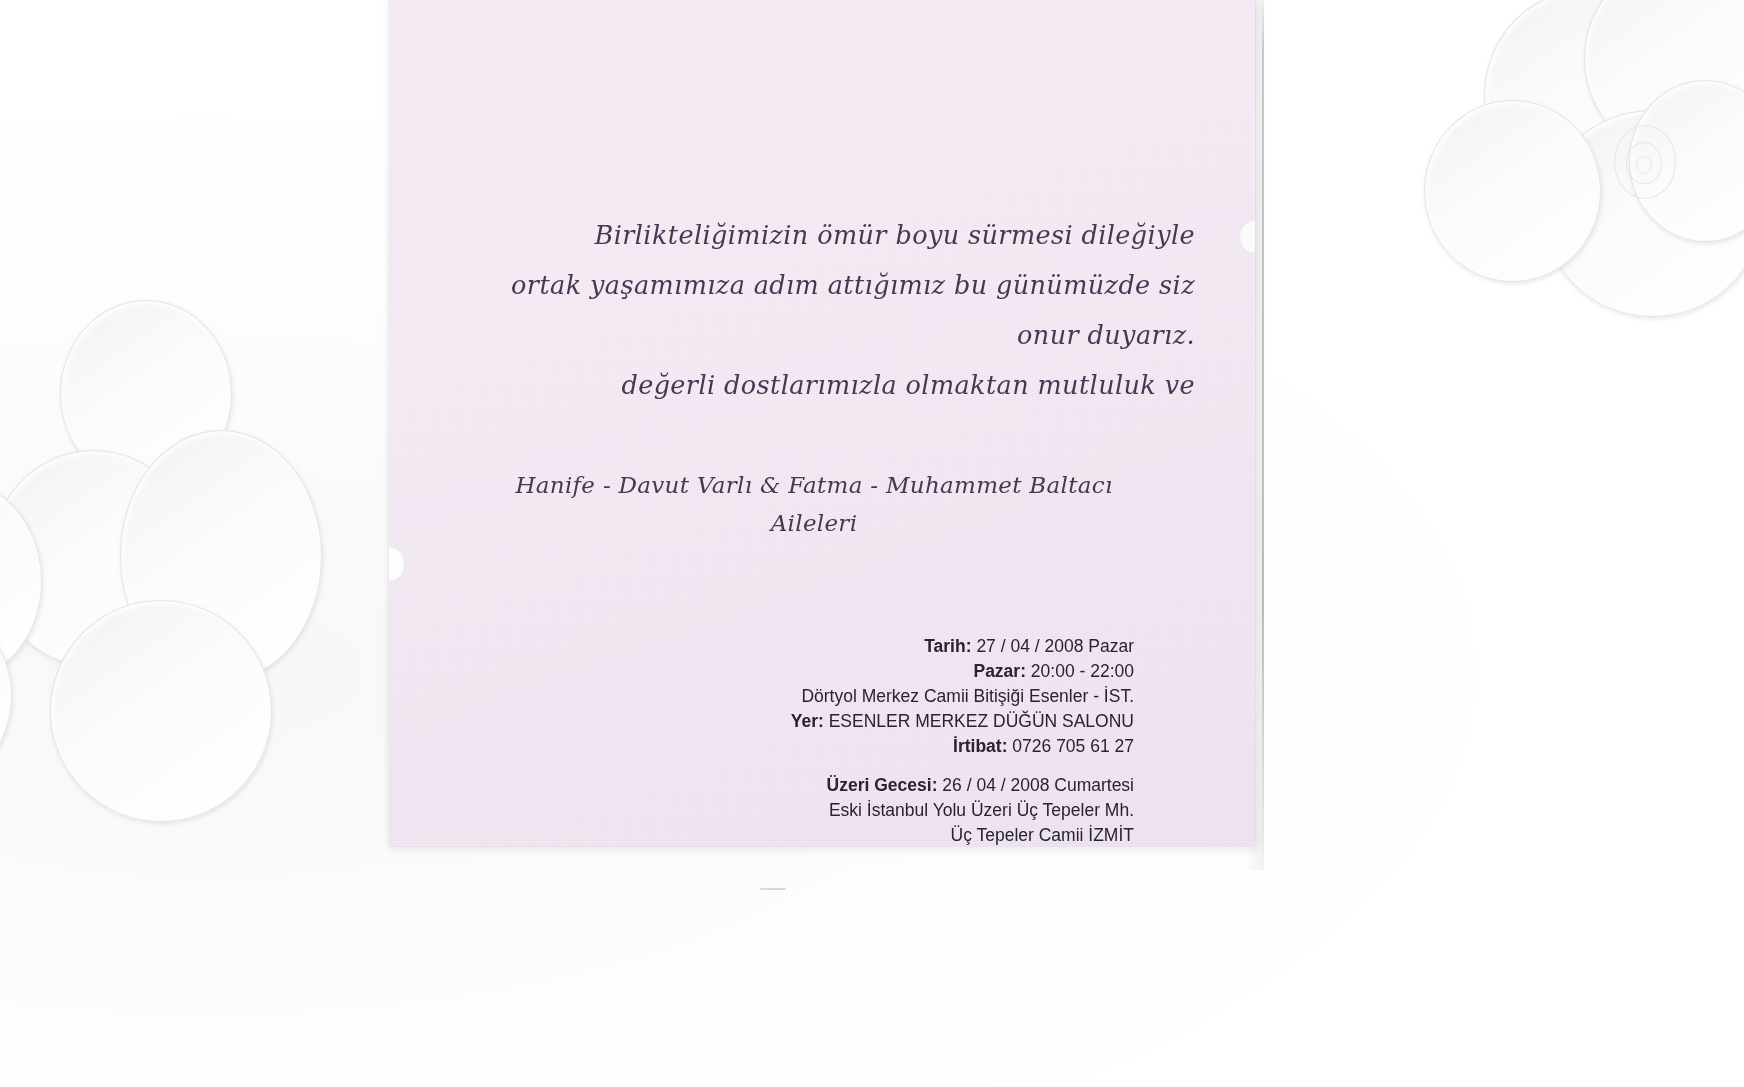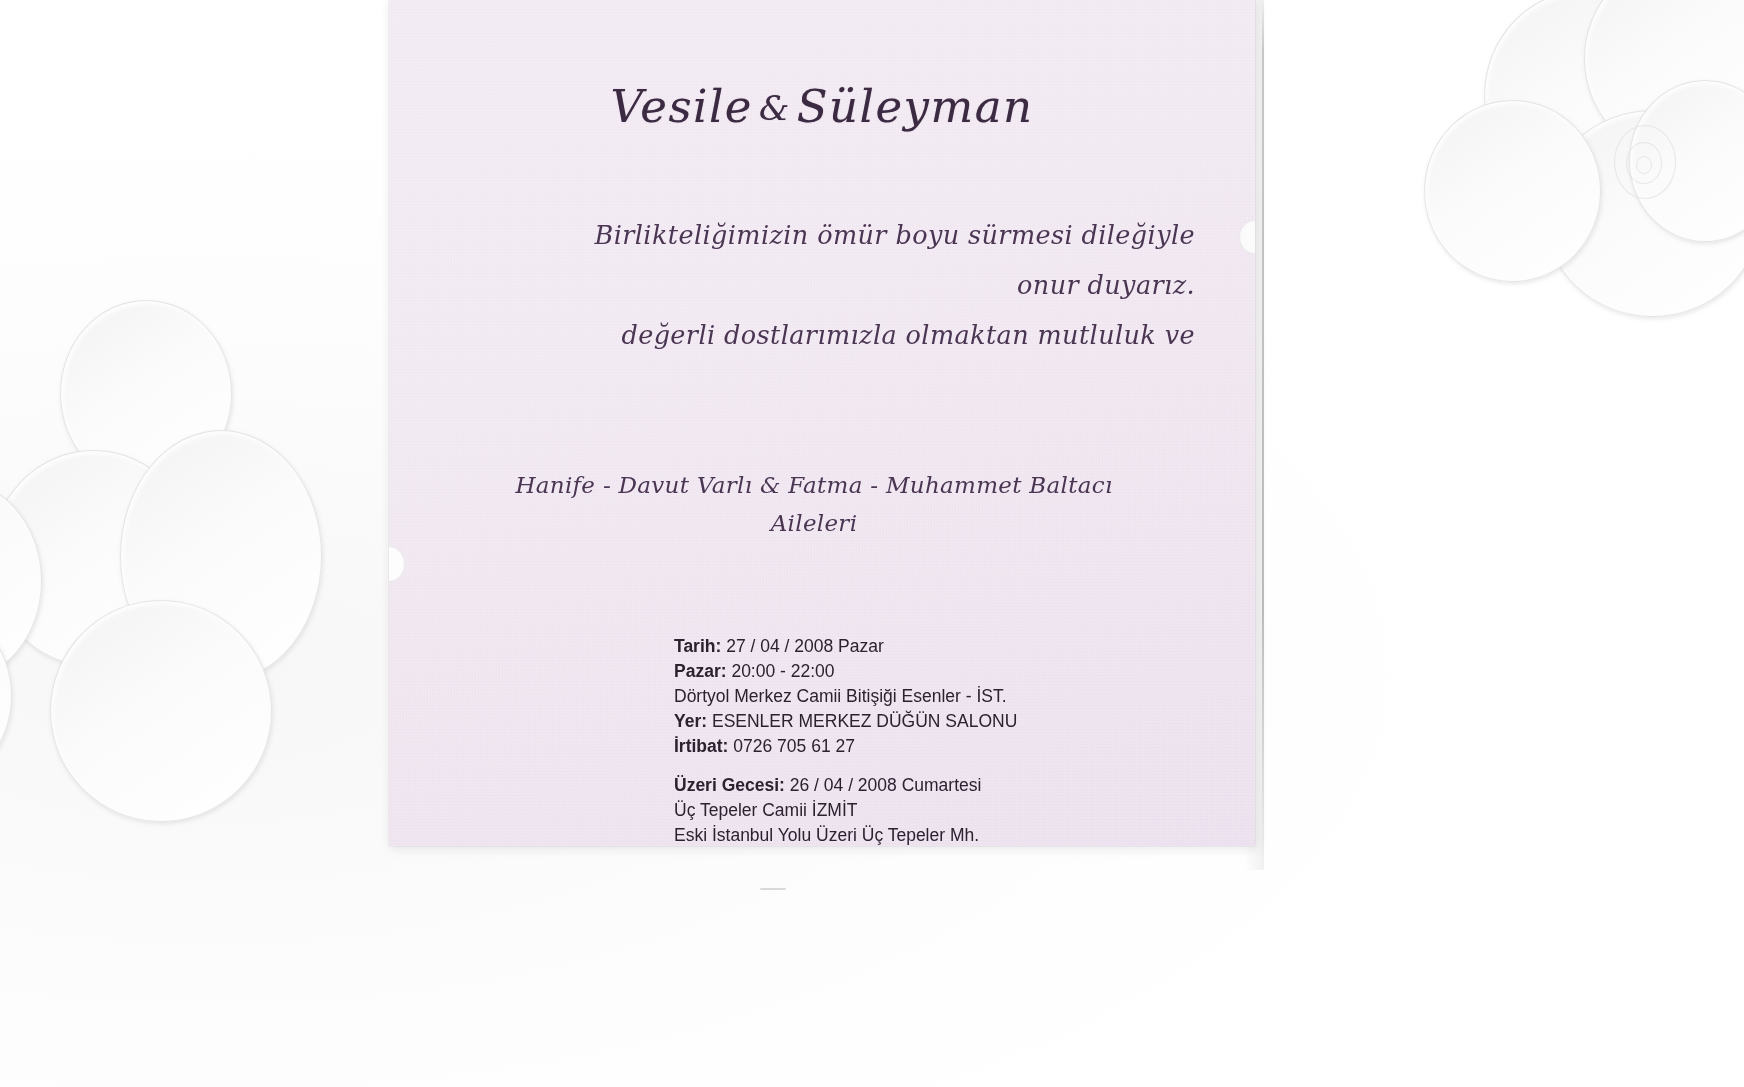--- a/index.html
+++ b/index.html
@@ -176,20 +176,21 @@
     letter-spacing: 0.3px;
   }
   .families .line { display: block; white-space: nowrap; }
 
   
   .details {
     position: absolute;
     right: 121px;
     top: 636px;
     width: 460px;
+    text-align: right;
     font-family: "Liberation Sans", sans-serif;
     font-size: 17.5px;
     line-height: 25px;
     color: #2b2230;
   }
   .details .row { white-space: nowrap; }
   .details b { font-weight: bold; }
   .details .gap { height: 14px; }
 
   
@@ -229,26 +230,24 @@
     <div class="swirl" style="left:262px; top:182px; width:34px; height:40px;"></div>
     <div class="swirl" style="left:272px; top:196px; width:14px; height:16px;"></div>
   </div>
 
   <div class="flap-shadow"></div>
   <div class="flap-edge"></div>
 
   <div class="card">
     <div class="card-inner">
 
-      <div class="names">
-        <span>Vesile</span><span class="amp">&amp;</span><span>Süleyman</span>
-      </div>
 
       <div class="message">
         <span class="line">Birlikteliğimizin ömür boyu sürmesi dileğiyle</span>
+        <span class="line">ortak yaşamımıza adım attığımız bu günümüzde siz</span>
         <span class="line">onur duyarız.</span>
         <span class="line">değerli dostlarımızla olmaktan mutluluk ve</span>
       </div>
 
       <div class="families">
         <span class="line">Hanife - Davut Varlı  &amp;  Fatma - Muhammet Baltacı</span>
         <span class="line">Aileleri</span>
       </div>
 
       <div class="details">
@@ -273,24 +272,24 @@
           <span>0726 705 61 27</span>
         </div>
 
         <div class="gap"></div>
 
         <div class="row">
           <b>Üzeri Gecesi:</b>
           <span>26 / 04 / 2008  Cumartesi</span>
         </div>
         <div class="row">
+          <span>Eski İstanbul Yolu Üzeri Üç Tepeler Mh.</span>
+        </div>
+        <div class="row">
           <span>Üç Tepeler Camii   İZMİT</span>
-        </div>
-        <div class="row">
-          <span>Eski İstanbul Yolu Üzeri Üç Tepeler Mh.</span>
         </div>
 
       </div>
     </div>
 
     <div class="notch" id="notch-right"></div>
     <div class="notch" id="notch-left"></div>
   </div>
 
   <div class="pencil-mark"></div>

